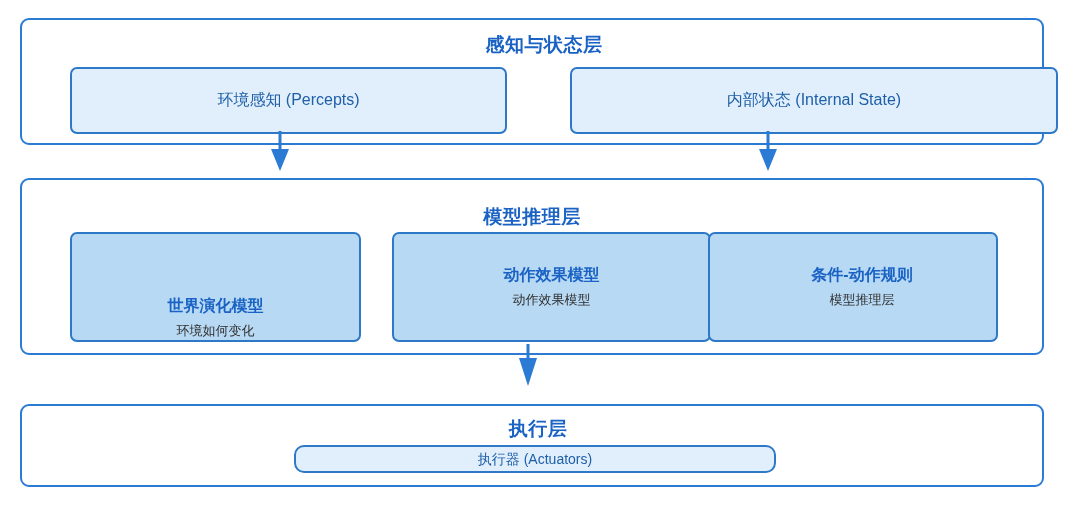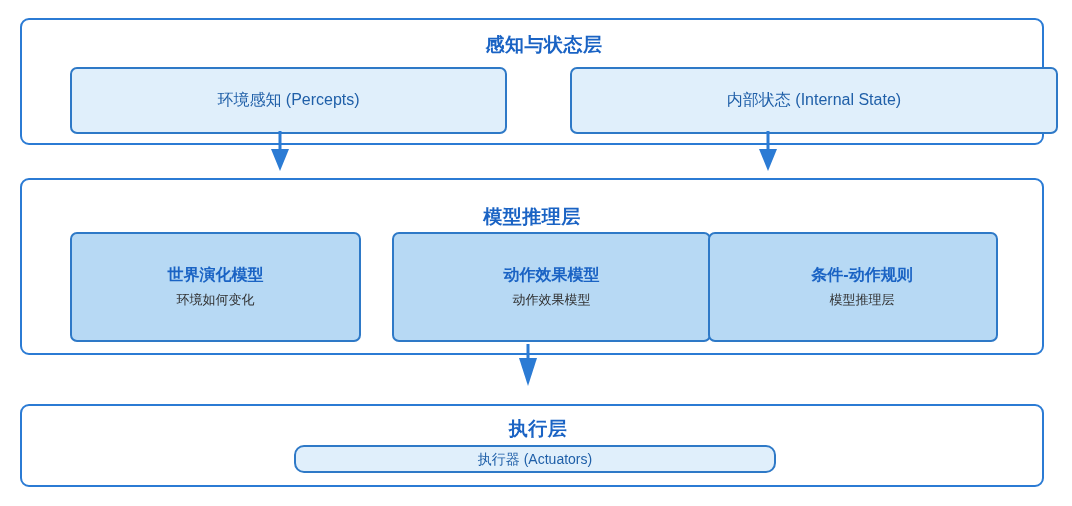--- a/index.html
+++ b/index.html
@@ -72,21 +72,21 @@
     line-height:1.3;
     margin-top:6px;
     white-space:nowrap;
   }
 
   
   #box-percepts{ left:48px;  top:47px; width:437px; height:67px;}
   #box-state{    left:548px; top:47px; width:488px; height:67px;}
 
   
-  #box-world-model{  left:48px;  top:52px;  width:291px; height:110px;}
+  #box-world-model{  left:48px;  top:52px;  width:291px; height:110px;justify-content:flex-end;}
   #box-action-model{ left:370px; top:52px;  width:319px; height:110px;align-items:center;}
   #box-rules{        left:686px; top:52px;  width:290px; height:110px;padding-left:18px;}
 
   
   #box-actuators{ left:272px; top:39px; width:482px; height:28px;border-radius:10px;}
   #box-actuators .box-label{font-size:14px;}
 
   
   .arrow{position:absolute;}
   #arrow-percepts-to-model{left:264px; top:131px; width:32px; height:42px;}

